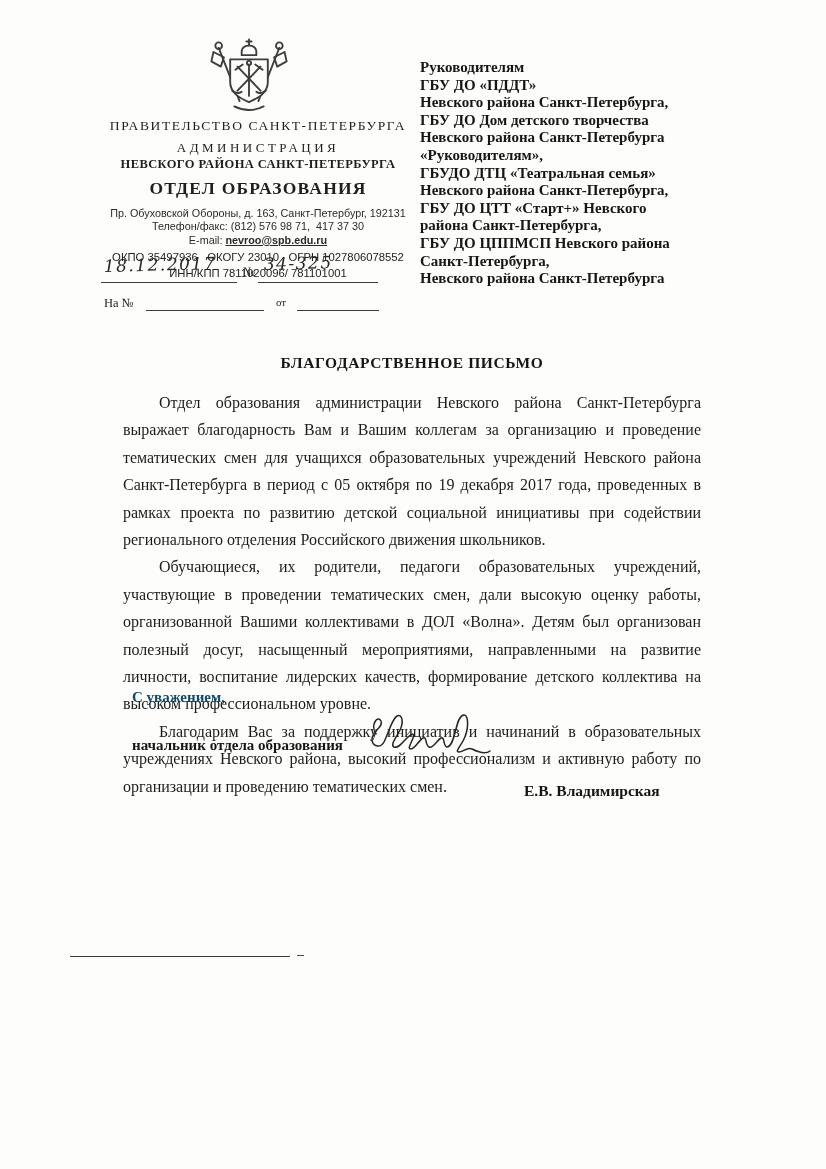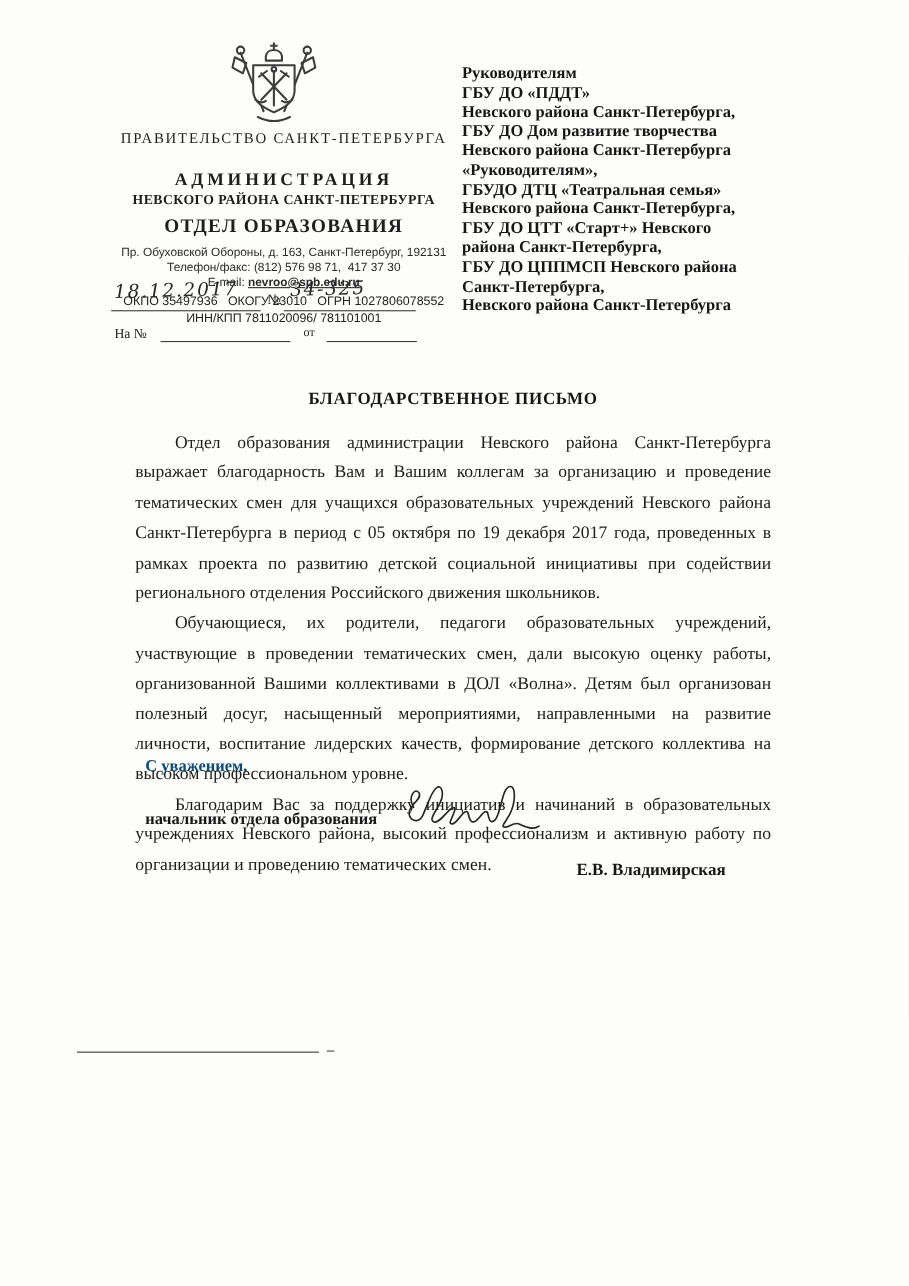--- a/index.html
+++ b/index.html
@@ -9,21 +9,21 @@
     margin:0 auto;
     background:#fdfdfc;
     font-family:"Liberation Serif", serif;
     color:#1e1e1e;
     overflow:hidden;
   }
   
   .crest{position:absolute;left:203px;top:36px;width:92px;height:78px;}
   .lh{position:absolute;left:96px;top:118px;width:324px;text-align:center;}
   .lh-gov{font-size:13.5px;letter-spacing:1.6px;white-space:nowrap;}
-  .lh-adm1{font-weight:bold;font-size:16px;letter-spacing:3.5px;margin-top:21px;}
+  .lh-adm1{font-weight:normal;font-size:13px;letter-spacing:3.5px;margin-top:6px;}
   .lh-adm2{font-weight:bold;font-size:12.5px;letter-spacing:0.4px;margin-top:1px;white-space:nowrap;}
   .lh-dept{font-weight:bold;font-size:17.5px;letter-spacing:1.2px;margin-top:6px;margin-bottom:8px;}
   .lh-small{font-family:"Liberation Sans", sans-serif;font-size:10.8px;line-height:13.4px;color:#2a2a2a;white-space:pre-wrap;}
   .lh-codes{font-family:"Liberation Sans", sans-serif;font-size:11.3px;color:#222;margin-top:4px;white-space:pre-wrap;}
   .lh-email-val{font-weight:bold;text-decoration:underline;}
   
   .hand{
     font-family:"DejaVu Serif", serif;font-style:italic;
     font-size:17px;letter-spacing:1.5px;color:#262626;
     transform:rotate(-1.5deg);transform-origin:left bottom;display:inline-block;
@@ -111,21 +111,21 @@
 
   <div class="ref-label" style="left:104px;top:296px;font-size:12.5px;">На №</div>
   <div class="uline" style="left:146px;top:310px;width:118px;border-bottom-width:1.3px;"></div>
   <div class="ref-label" style="left:276px;top:296px;font-size:11px;">от</div>
   <div class="uline" style="left:297px;top:310px;width:82px;border-bottom-width:1.3px;"></div>
 
   <div class="recipients">
     <div>Руководителям</div>
     <div>ГБУ ДО «ПДДТ»</div>
     <div>Невского района Санкт-Петербурга,</div>
-    <div>ГБУ ДО Дом развитие творчества</div>
+    <div>ГБУ ДО Дом детского творчества</div>
     <div>Невского района Санкт-Петербурга</div>
     <div>«Руководителям»,</div>
     <div>ГБУДО ДТЦ «Театральная семья»</div>
     <div>Невского района Санкт-Петербурга,</div>
     <div>ГБУ ДО ЦТТ «Старт+» Невского</div>
     <div>района Санкт-Петербурга,</div>
     <div>ГБУ ДО ЦППМСП Невского района</div>
     <div>Санкт-Петербурга,</div>
     <div>Невского района Санкт-Петербурга</div>
   </div>

